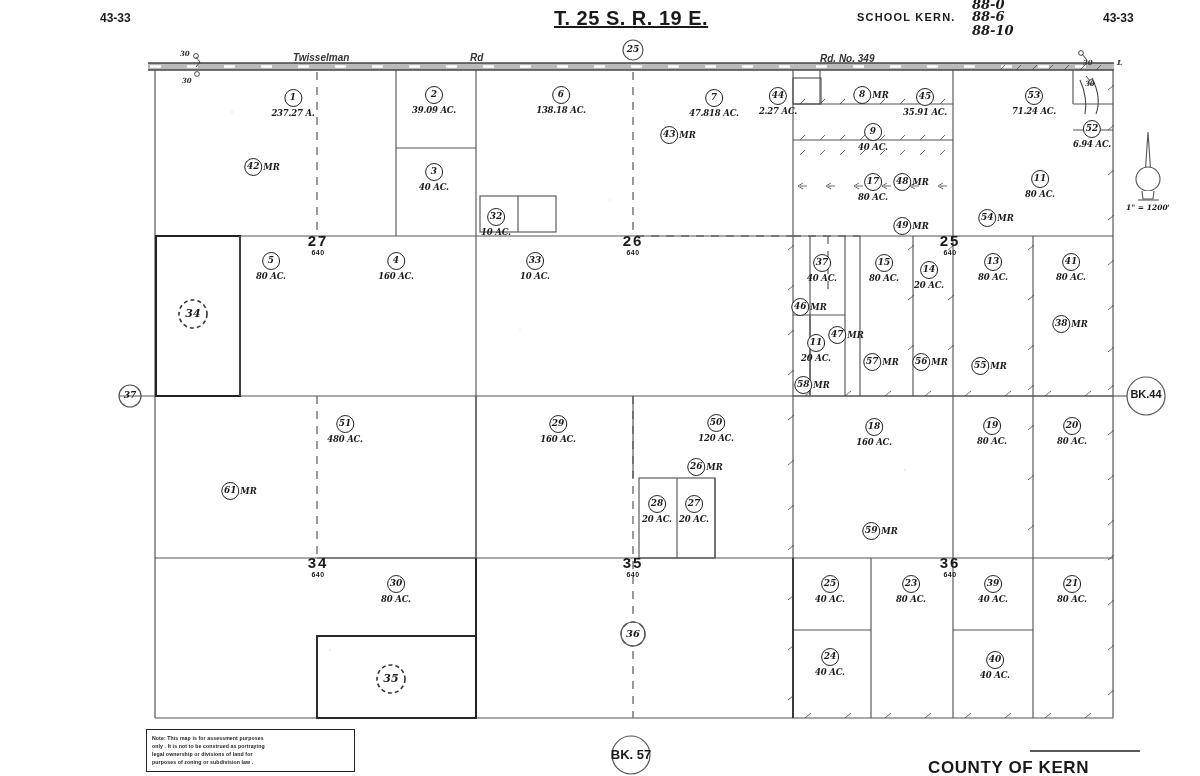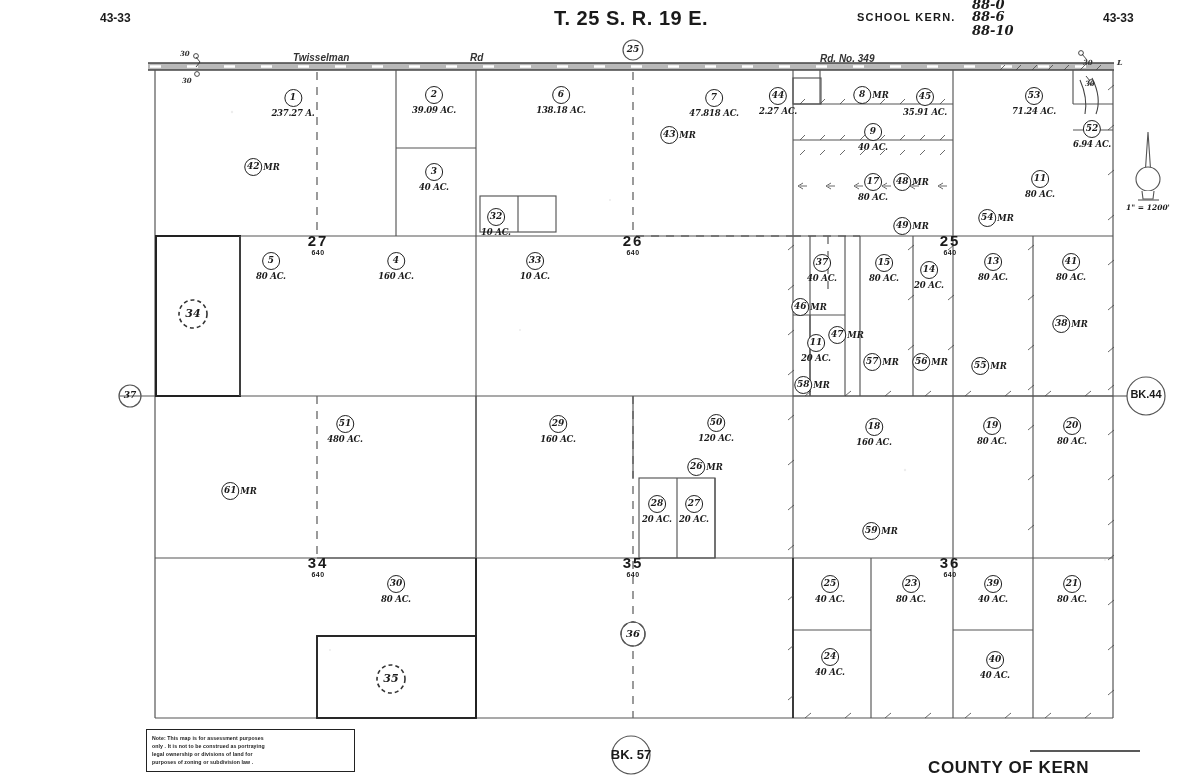--- a/index.html
+++ b/index.html
@@ -11,21 +11,21 @@
     overflow:hidden;
     position:relative;
   }
   #map{position:absolute;left:0;top:0;width:1200px;height:776px;}
 
   
   .t{position:absolute;white-space:nowrap;line-height:1;}
   .hand{font-family:"DejaVu Serif", serif;font-style:italic;font-weight:bold;}
   .blk{font-family:"Liberation Sans", sans-serif;font-weight:bold;}
 
-  .hdr-section{font-size:20px;letter-spacing:.5px;font-family:"Liberation Sans",sans-serif;font-weight:bold;}
+  .hdr-section{font-size:20px;letter-spacing:.5px;font-family:"Liberation Sans",sans-serif;font-weight:bold;text-decoration:underline;}
   .hdr-bk{font-size:17px;font-weight:bold;font-family:"Liberation Sans",sans-serif;}
   .hdr-bk .sm{font-size:12px;}
   .hdr-school{font-size:11px;font-weight:bold;letter-spacing:1.2px;}
   .hdr-dist{font-size:14px;}
 
   
   .parcel{position:absolute;text-align:center;transform:translateX(-50%);}
   .pnum{
     display:inline-block;
     border:1.3px solid #222;border-radius:50%;

